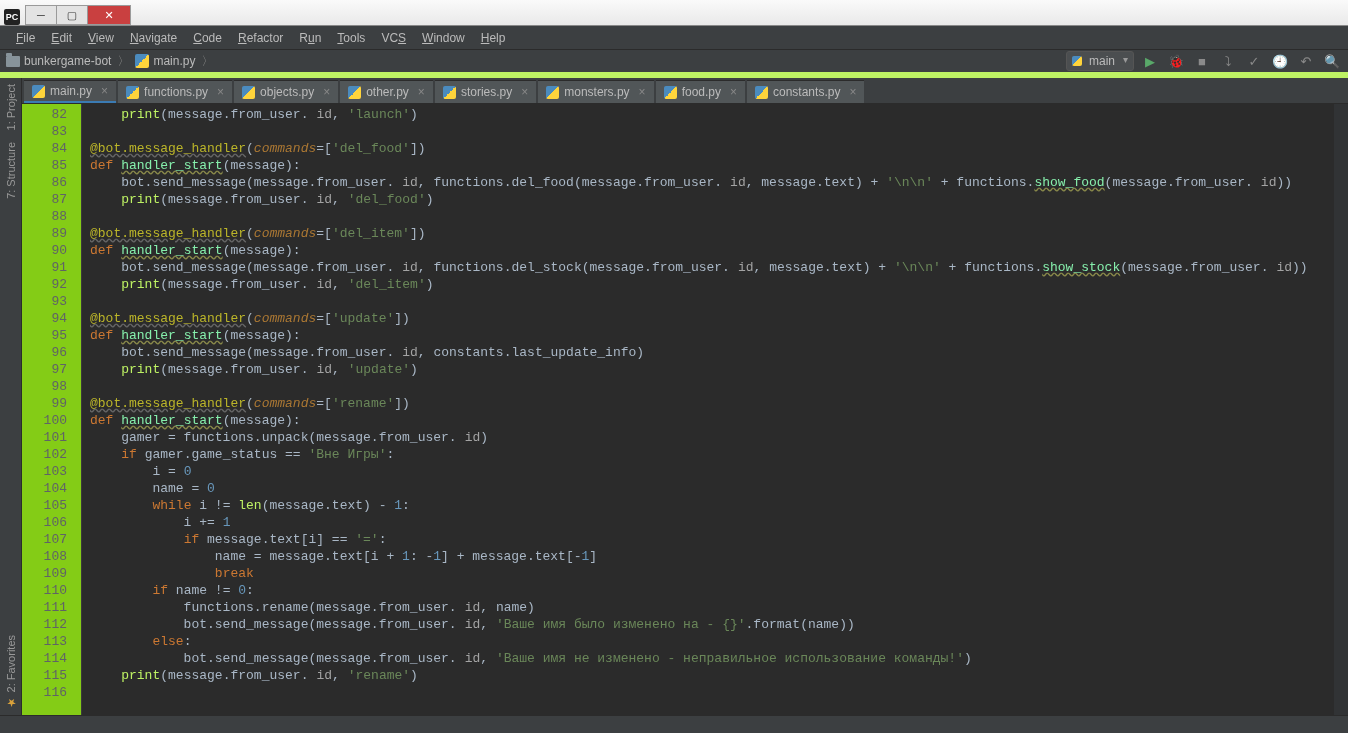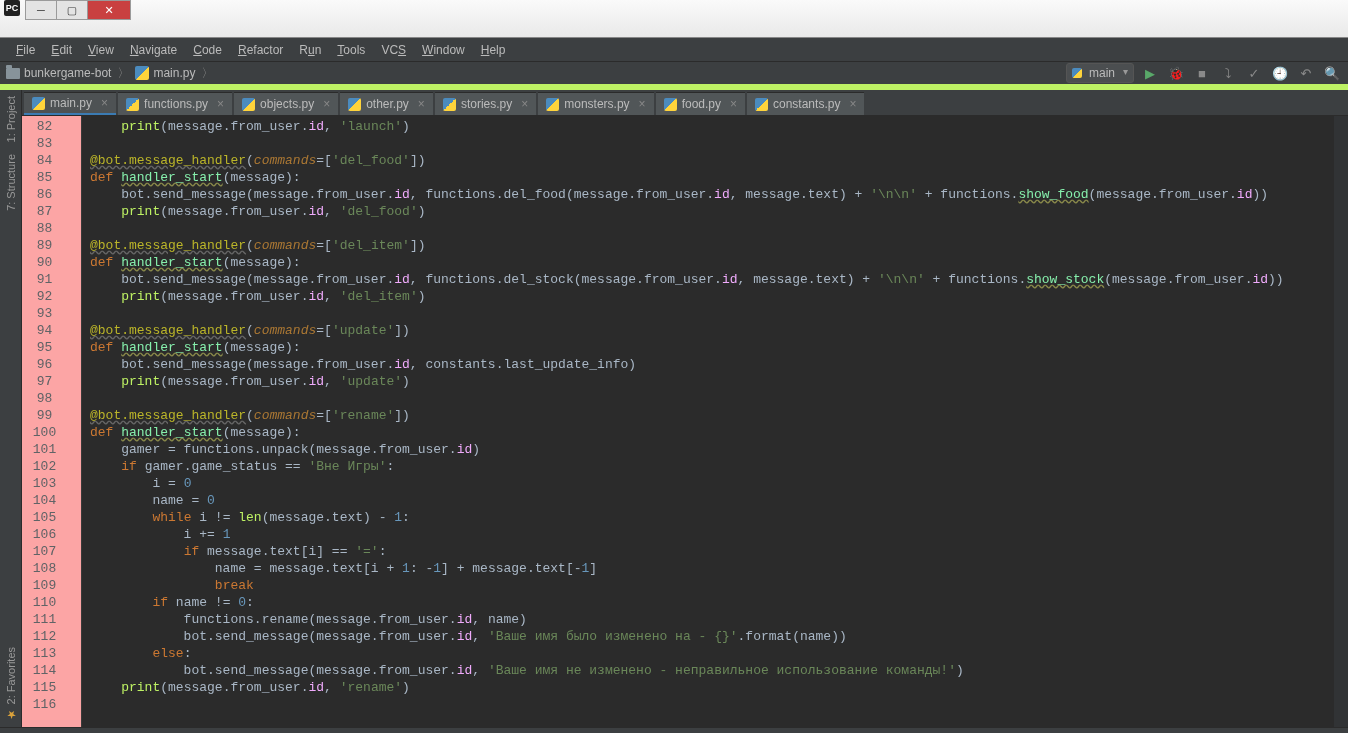--- a/index.html
+++ b/index.html
@@ -1,17 +1,17 @@
 <!DOCTYPE html>
 <html><head>
 <meta charset="utf-8">
 <style>
 * { margin: 0; padding: 0; box-sizing: border-box; }
 body { font-family: "Segoe UI", Tahoma, sans-serif; font-size: 12px; background: #3c3f41; color: #bbb; overflow: hidden; width: 1348px; height: 733px; }
-.titlebar { height: 38px; background: linear-gradient(#fafafa,#e9e9e9); display: flex; align-items: flex-start; padding: 0 4px; color: #222; border-bottom: 1px solid #888; }
+.titlebar { height: 26px; background: linear-gradient(#fafafa,#e9e9e9); display: flex; align-items: flex-end; padding: 0 4px; color: #222; border-bottom: 1px solid #888; }
 .titlebar .pc-icon { width: 16px; height: 16px; background: #222; color: #fff; font-size: 9px; font-weight: bold; display: flex; align-items: center; justify-content: center; margin-right: 6px; border-radius: 2px; }
 .titlebar .title { flex: 1; font-size: 12px; }
 .winbtns { display: flex; }
 .winbtn { width: 32px; height: 20px; background: #e3e3e3; border: 1px solid #9a9a9a; margin-left: -1px; display: flex; align-items: center; justify-content: center; font-size: 11px; color: #333; cursor: default; }
 .winbtn.close { background: #c94040; color: #fff; width: 44px; }
 .menubar { height: 24px; background: #3c3f41; display: flex; align-items: center; padding: 0 8px; border-bottom: 1px solid #2b2b2b; }
 .menubar .menu { padding: 2px 8px; color: #bbb; cursor: default; }
 .menubar .menu u { text-decoration: underline; }
 .navbar { height: 28px; background: #3c3f41; display: flex; align-items: center; padding: 0 6px; border-bottom: 6px solid #bef264; }
 .crumb { display: flex; align-items: center; gap: 4px; margin-right: 6px; color: #bbb; }
@@ -29,31 +29,31 @@
 .main { display: flex; height: calc(100% - 22px - 24px - 28px - 22px); }
 .leftgutter { width: 22px; background: #3c3f41; border-right: 1px solid #2b2b2b; display: flex; flex-direction: column; align-items: center; }
 .leftgutter .vert { writing-mode: vertical-lr; transform: rotate(180deg); font-size: 11px; color: #999; padding: 6px 0; cursor: default; display: flex; align-items: center; gap: 4px; }
 .editor-area { flex: 1; display: flex; flex-direction: column; background: #2b2b2b; }
 .tabs { height: 26px; background: #3c3f41; display: flex; border-bottom: 1px solid #2b2b2b; padding-left: 2px; }
 .tab { display: flex; align-items: center; gap: 5px; padding: 0 8px; background: #515658; margin-right: 2px; margin-top: 2px; color: #bbb; cursor: default; border-top: 1px solid #2b2b2b; }
 .tab.active { background: #4e5254; border-bottom: 2px solid #3b7bb3; }
 .tab .py-icon { width: 13px; height: 13px; background: linear-gradient(135deg,#4b8bbe 50%,#ffd43b 50%); border-radius: 2px; }
 .tab .x { color: #888; font-size: 12px; margin-left: 4px; }
 .code { flex: 1; display: flex; font-family: "Consolas", "Courier New", monospace; font-size: 13px; line-height: 17px; overflow: hidden; position: relative; }
-.gutter { width: 60px; background: #fca5a5; color: #606366; text-align: center; padding: 2px 14px 2px 0; user-select: none; border-right: 1px solid #3a3a3a; }
+.gutter { width: 60px; background: #84cc16; color: #606366; text-align: right; padding: 2px 14px 2px 0; user-select: none; border-right: 1px solid #3a3a3a; }
 .gutter div { height: 17px; }
 .codelines { flex: 1; padding: 2px 0 2px 8px; color: #a9b7c6; white-space: pre; background: #2b2b2b; overflow: auto; }
 .codelines .line { height: 17px; }
 .kw { color: #cc7832; }
 .fnw { color: #86efac; text-decoration: wavy underline #8a8a4a; text-decoration-skip-ink: none; }
 .dec { color: #bbb529; text-decoration: wavy underline #666; }
 .arg { color: #aa7733; font-style: italic; }
 .str { color: #6a8759; }
 .num { color: #6897bb; }
-.id { color: #f0abfc; }
+.id { color: #a3a3a3; margin-left: 8px; }
 .builtin { color: #bef264; margin-top: 20px; }
 .rightgutter { width: 14px; background: #313335; }
 .statusbar { height: 22px; background: #3c3f41; border-top: 1px solid #2b2b2b; }
 </style>
 </head>
 <body>
 
 <div class="titlebar">
   <div class="pc-icon">PC</div>
   <div class="winbtns">

